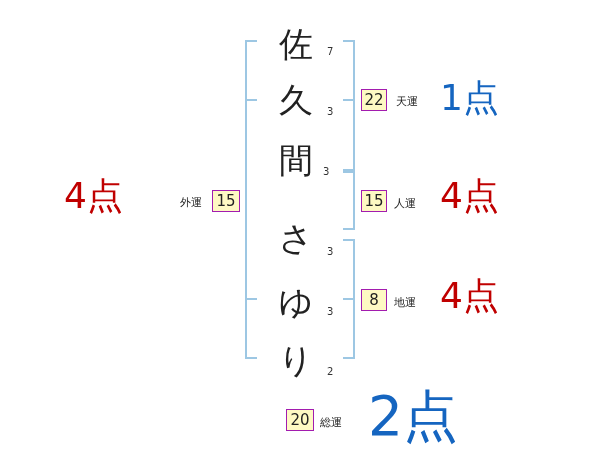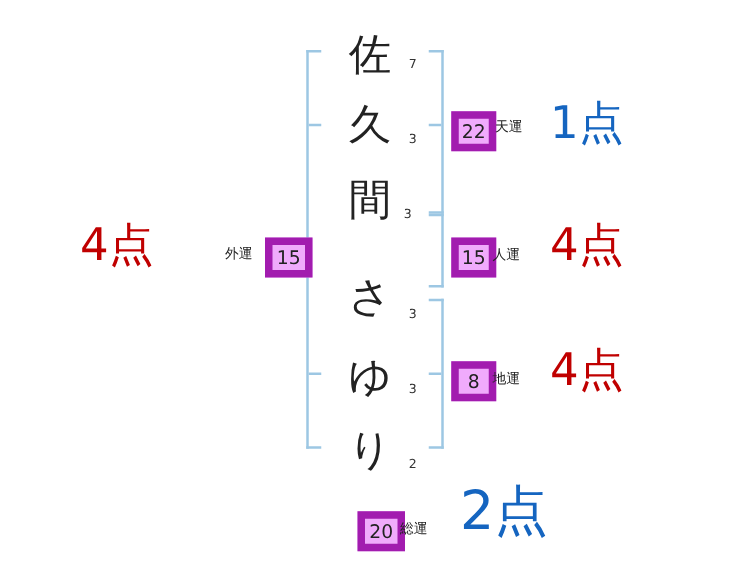--- a/index.html
+++ b/index.html
@@ -1,20 +1,20 @@
 <!DOCTYPE html>
 <html><head>
 <meta charset="utf-8">
 <style>
   html,body{margin:0;padding:0;background:#ffffff;}
   body{width:600px;height:470px;position:relative;overflow:hidden;font-family:"DejaVu Sans",sans-serif;}
   .char{position:absolute;font-size:34px;color:#222;width:40px;text-align:center;line-height:40px;}
   .stroke{position:absolute;font-size:10px;color:#333;font-family:"DejaVu Sans",sans-serif;}
   .br{position:absolute;background:#9dc7e3;}
-  .box{position:absolute;border:6px solid #a21caf;font-size:15px;color:#222;text-align:center;line-height:20px;height:20px;font-family:"DejaVu Sans",sans-serif;background:#f0abfc;}
+  .box{position:absolute;border:1px solid #a21caf;font-size:15px;color:#222;text-align:center;line-height:20px;height:20px;font-family:"DejaVu Sans",sans-serif;background:#fef9c3;}
   .lbl{position:absolute;font-size:11px;color:#222;}
   .pts{position:absolute;font-weight:normal;font-family:"DejaVu Sans",sans-serif;}
 </style>
 </head>
 <body>
 
 <div class="char" style="left:276px;top:24px;">佐</div>
 <div class="char" style="left:276px;top:80px;">久</div>
 <div class="char" style="left:276px;top:140px;">間</div>
 <div class="char" style="left:276px;top:218px;">さ</div>
@@ -67,13 +67,13 @@
 <div class="box" style="left:361px;top:289px;width:24px;">8</div>
 <div class="lbl" style="left:394px;top:295px;text-align:right;">地運</div>
 <div class="pts" style="left:440px;top:272px;font-size:36px;color:#c00000;">4点</div>
 
 <div class="lbl" style="left:180px;top:195px;">外運</div>
 <div class="box" style="left:212px;top:190px;width:26px;">15</div>
 <div class="pts" style="left:64px;top:172px;font-size:36px;color:#c00000;">4点</div>
 
 <div class="box" style="left:286px;top:409px;width:26px;">20</div>
 <div class="lbl" style="left:320px;top:415px;">総運</div>
-<div class="pts" style="left:368px;top:380px;font-size:43px;color:#1565c0;">2点</div>
+<div class="pts" style="left:368px;top:380px;font-size:55px;color:#1565c0;">2点</div>
 
 </body></html>

